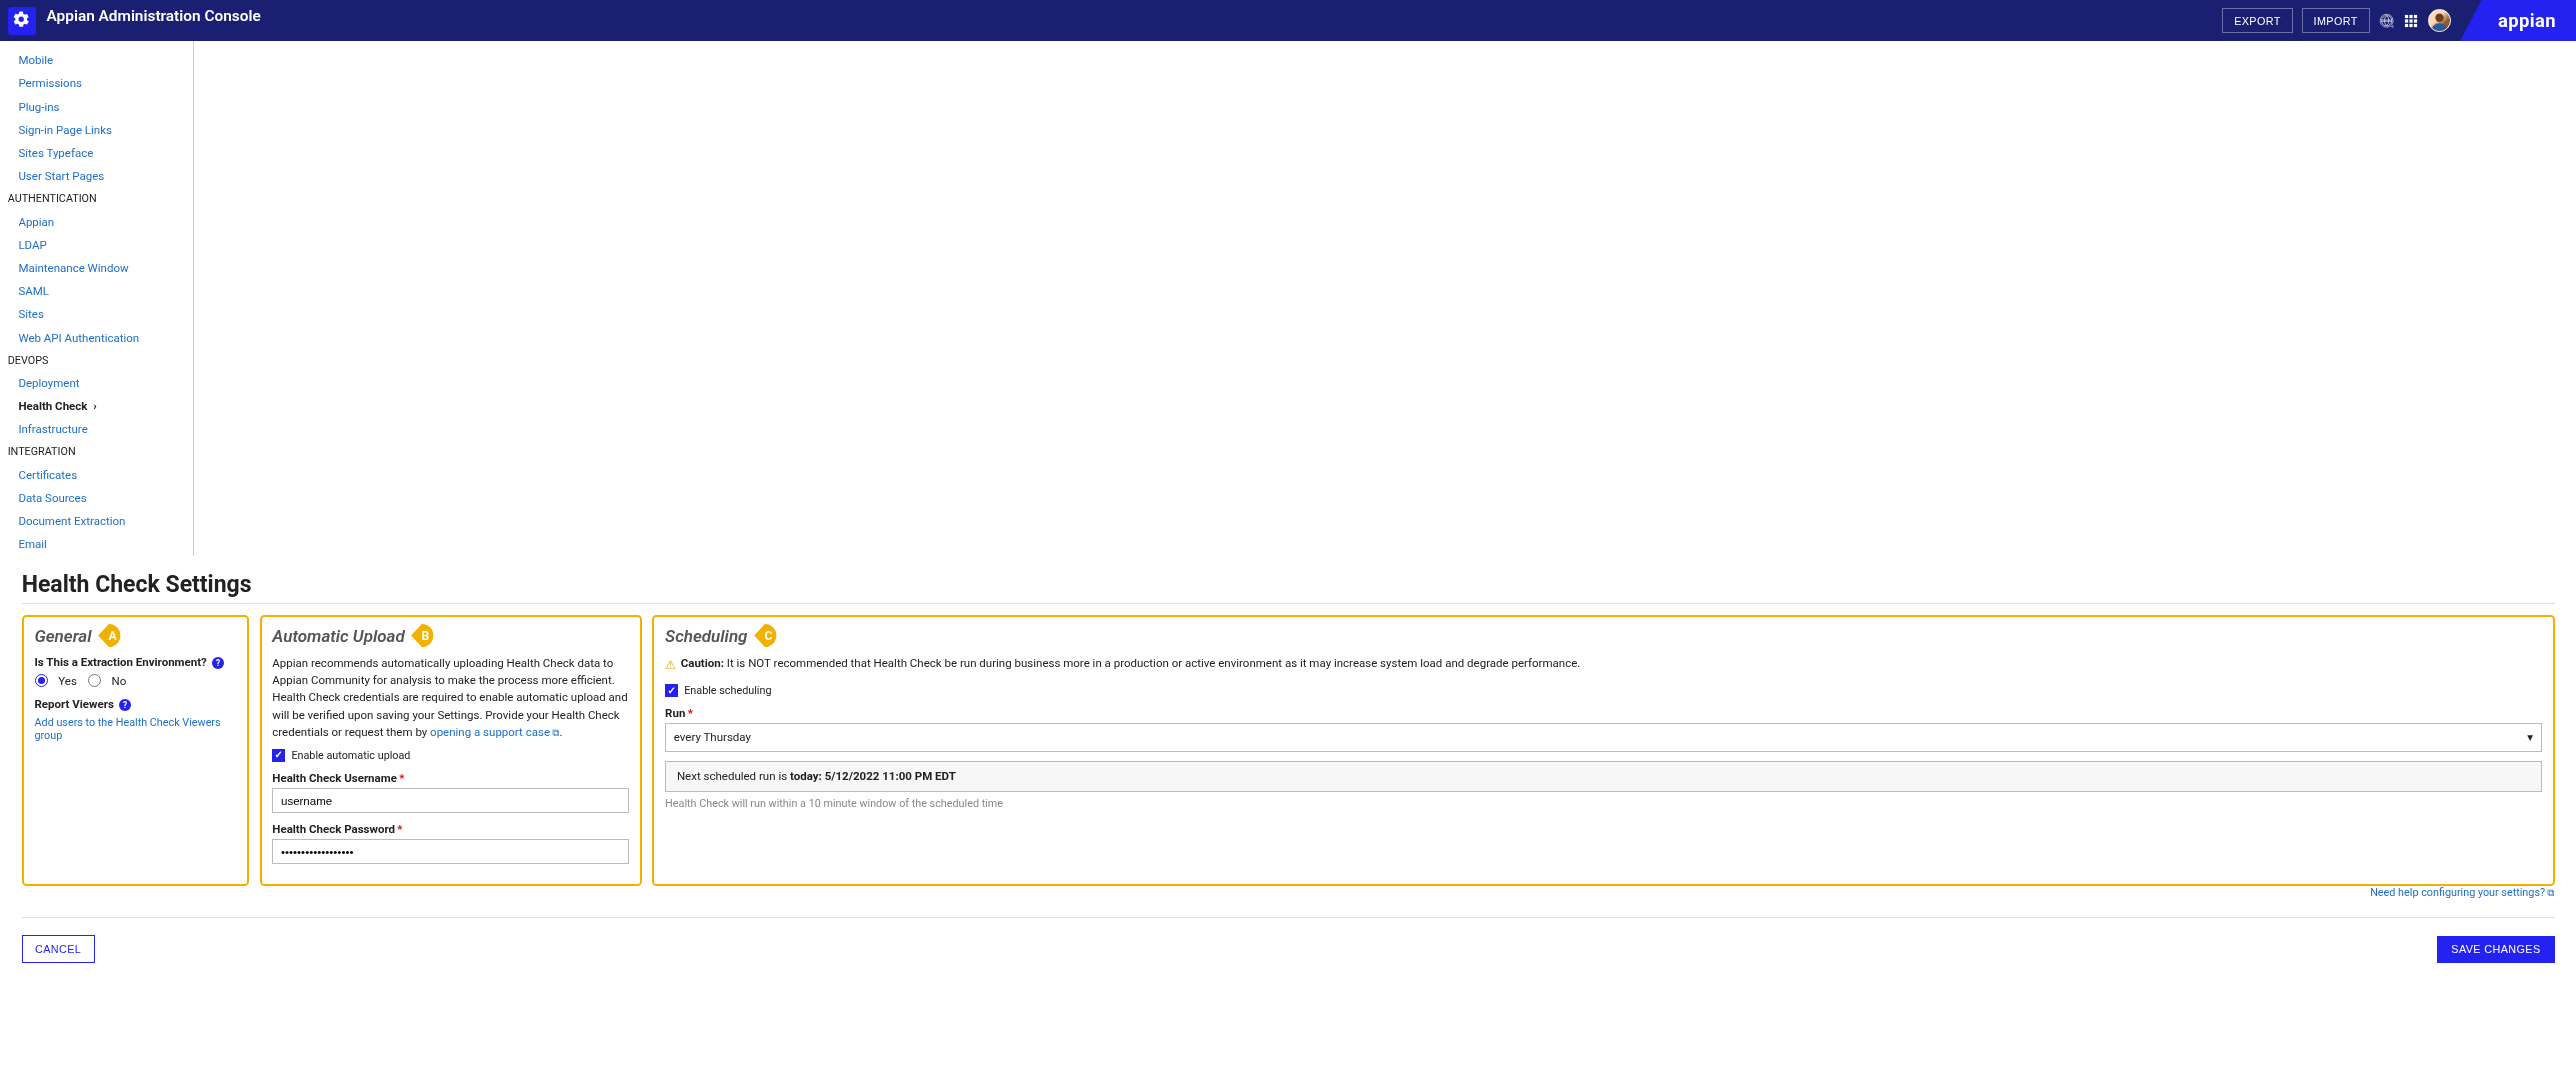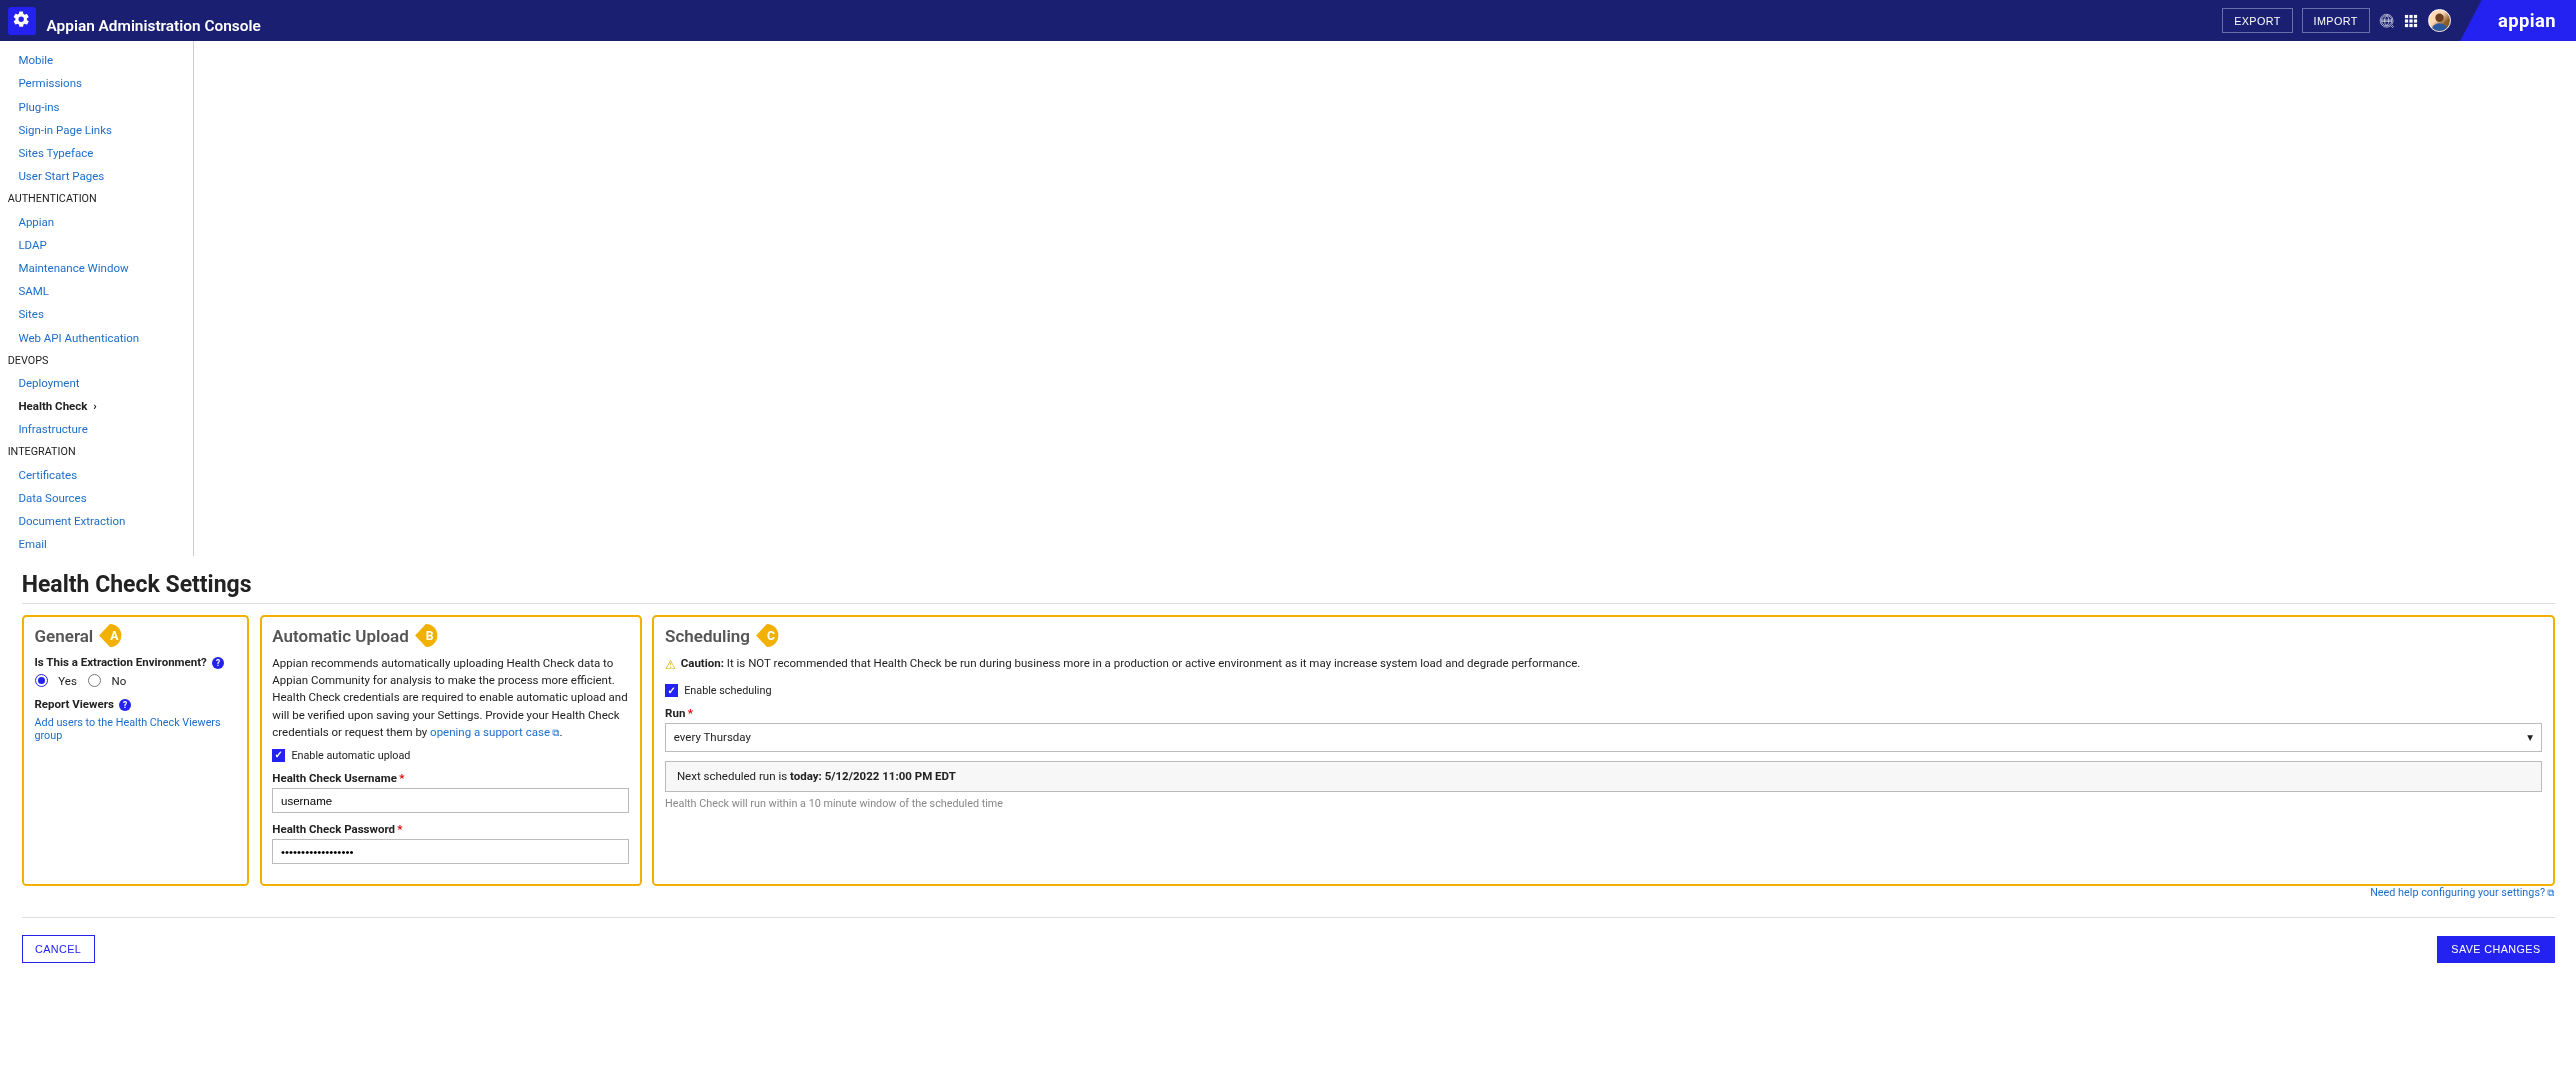--- a/index.html
+++ b/index.html
@@ -13,21 +13,21 @@
   .header {
     background: #1a1f71;
     height: 41px;
     display: flex;
     align-items: center;
     color: #fff;
     position: relative;
   }
   .header-left {
     display: flex;
-    align-items: flex-end;
+    align-items: flex-start;
     gap: 10.8px;
     padding-left: 7.7px;
   }
   .gear-box {
     width: 28px;
     height: 28px;
     background: #2322f0;
     border-radius: 3.1px;
     display: flex;
     align-items: center;
@@ -133,21 +133,21 @@
   }
   .card.general { width: 227px; }
   .card.autoupload { width: 382px; }
   .card.scheduling { flex: 1; }
   .card-head {
     display: flex;
     align-items: center;
     gap: 6.1px;
     margin-bottom: 7.7px;
   }
-  .card-title { font-size: 17px; font-weight: 600; color: #555; }
+  .card-title { font-size: 17px; font-weight: 600; color: #555; font-style: italic; }
   .badge {
     position: relative;
     width: 34px; height: 23px;
     display:flex; align-items:center; justify-content:flex-start;
   }
   .badge svg { position:absolute; left:0; top:0; }
   .badge span { position: relative; color:#fff; font-weight:700; font-size:12.3px; padding-left:10.8px; }
   .field-label { font-weight: 700; font-size: 11.5px; color: #222; }
   .help-icon {
     display:inline-flex; width:12.3px; height:12.3px; border-radius:50%;

